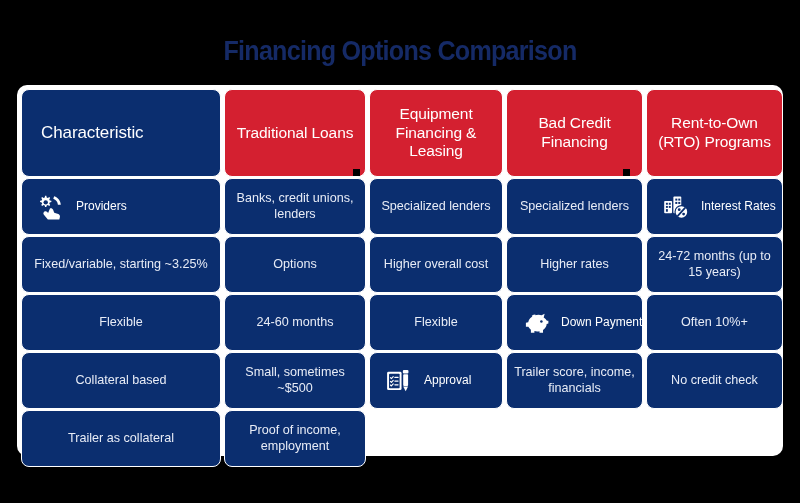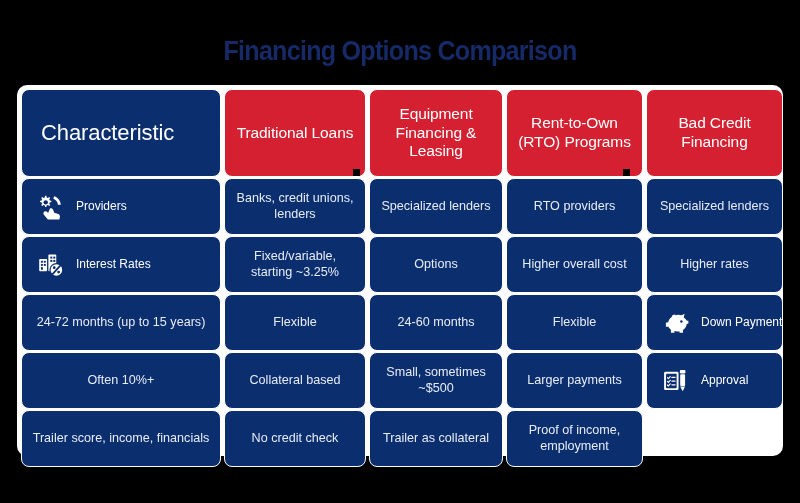--- a/index.html
+++ b/index.html
@@ -76,21 +76,21 @@
   .red   { background: #d42030; }
 
   
   .hdr {
     font-size: 15.5px;
     letter-spacing: -0.1px;
   }
   .hdr.corner {
     justify-content: flex-start;
     padding-left: 19px;
-    font-size: 22px;
+    font-size: 17px;
   }
 
   
   .charcell {
     justify-content: flex-start;
     gap: 10px;
     padding-left: 14px;
     font-size: 12px;
   }
   .charcell .label { white-space: nowrap; }
@@ -132,40 +132,39 @@
     <div class="cell navy hdr corner">
       <span>Characteristic</span>
     </div>
     <div class="cell red hdr">
       <span>Traditional Loans</span>
     </div>
     <div class="cell red hdr">
       <span>Equipment Financing &amp; Leasing</span>
     </div>
     <div class="cell red hdr">
+      <span>Bad Credit Financing</span>
+    </div>
+    <div class="cell red hdr">
       <span>Rent-to-Own (RTO) Programs</span>
-    </div>
-    <div class="cell red hdr">
-      <span>Bad Credit Financing</span>
     </div>
 
     <div class="cell navy charcell">
       <span class="icon">
         <svg width="28" height="28" viewBox="0 0 32 32" fill="#ffffff">
           <path d="M9.2 3.2 l1.5 0 0.35 1.9 a4.4 4.4 0 0 1 1.35 0.56 l1.6-1.1 1.06 1.06 -1.1 1.6 a4.4 4.4 0 0 1 0.56 1.35 l1.9 0.35 0 1.5 -1.9 0.35 a4.4 4.4 0 0 1 -0.56 1.35 l1.1 1.6 -1.06 1.06 -1.6-1.1 a4.4 4.4 0 0 1 -1.35 0.56 l-0.35 1.9 -1.5 0 -0.35-1.9 a4.4 4.4 0 0 1 -1.35-0.56 l-1.6 1.1 -1.06-1.06 1.1-1.6 a4.4 4.4 0 0 1 -0.56-1.35 l-1.9-0.35 0-1.5 1.9-0.35 a4.4 4.4 0 0 1 0.56-1.35 l-1.1-1.6 1.06-1.06 1.6 1.1 a4.4 4.4 0 0 1 1.35-0.56 z"></path>
           <circle cx="9.95" cy="10.7" r="2.5" fill="#0b2e6f"></circle>
           <path d="M19.6 3.6 c4.4 1.4 7.4 5.4 7.6 9.9 l-3.3 0 c-0.2-3.1 -2.3-5.8 -5.3-6.8 z"></path>
           <path d="M14.8 17.6 c1.6-0.5 3.1 0.3 3.6 1.6 l1.3 3.3 4.6 1.5 c1.4 0.5 2.2 1.9 1.9 3.3 l-0.7 3.0 -13.1 0 -4.5-5.4 c-0.9-1.1 -0.8-2.7 0.3-3.6 1.1-0.9 2.7-0.7 3.5 0.4 l1.0 1.2 z"></path>
         </svg>
       </span>
       <span class="label">Providers</span>
     </div>
     <div class="cell navy datacell">Banks, credit unions, lenders</div>
     <div class="cell navy datacell">Specialized lenders</div>
-    <div class="cell navy datacell">RTO providers</div>
     <div class="cell navy datacell">Specialized lenders</div>
 
     <div class="cell navy charcell">
       <span class="icon">
         <svg width="28" height="28" viewBox="0 0 32 32" fill="#ffffff">
           <rect x="2.5" y="9" width="9" height="14" rx="1"></rect>
           <rect x="4.5" y="11.2" width="2.2" height="2.2" fill="#0b2e6f"></rect>
           <rect x="7.8" y="11.2" width="2.2" height="2.2" fill="#0b2e6f"></rect>
           <rect x="4.5" y="14.8" width="2.2" height="2.2" fill="#0b2e6f"></rect>
           <rect x="7.8" y="14.8" width="2.2" height="2.2" fill="#0b2e6f"></rect>
@@ -200,21 +199,20 @@
           <path d="M27.5 14.2 c-0.7-1.6 -2.0-2.9 -3.6-3.8 l1.1-4.0 -3.4 1.5 a13.6 13.6 0 0 0 -3.3-0.4 c-5.8 0-10.6 3.6 -11.4 8.2 l-2.6 0.6 0 4.4 2.7 0 c0.6 1.2 1.6 2.3 2.8 3.2 l0 3.3 3.9 0 0-1.7 a15 15 0 0 0 3.0 0.3 15 15 0 0 0 2.6-0.2 l0 1.6 3.9 0 0-2.9 c2.4-1.6 4-4.0 4-6.6 l1.9-0.7 0-2.8 z"></path>
           <circle cx="21.4" cy="14.9" r="1.4" fill="#0b2e6f"></circle>
           <path d="M11.2 10.0 c1.0-0.6 2.2-1.0 3.5-1.1 l0-1.6 c-1.4 0.1 -2.7 0.5 -3.9 1.2 z" fill="#ffffff"></path>
         </svg>
       </span>
       <span class="label">Down Payment</span>
     </div>
     <div class="cell navy datacell">Often 10%+</div>
     <div class="cell navy datacell">Collateral based</div>
     <div class="cell navy datacell">Small, sometimes ~$500</div>
-    <div class="cell navy datacell">Larger payments</div>
 
     <div class="cell navy charcell">
       <span class="icon">
         <svg width="28" height="28" viewBox="0 0 32 32" fill="#ffffff">
           <rect x="2.4" y="5.4" width="16.5" height="21" rx="1.6"></rect>
           <rect x="4.6" y="7.6" width="12.1" height="16.6" rx="0.9" fill="#0b2e6f"></rect>
           <path d="M6.2 12.2 l1.1 1.1 2.1-2.3" stroke="#ffffff" stroke-width="1.3" fill="none" stroke-linecap="round" stroke-linejoin="round"></path>
           <rect x="10.6" y="11.2" width="5.0" height="1.4" rx="0.7"></rect>
           <path d="M6.2 16.4 l1.1 1.1 2.1-2.3" stroke="#ffffff" stroke-width="1.3" fill="none" stroke-linecap="round" stroke-linejoin="round"></path>
           <rect x="10.6" y="15.4" width="5.0" height="1.4" rx="0.7"></rect>

